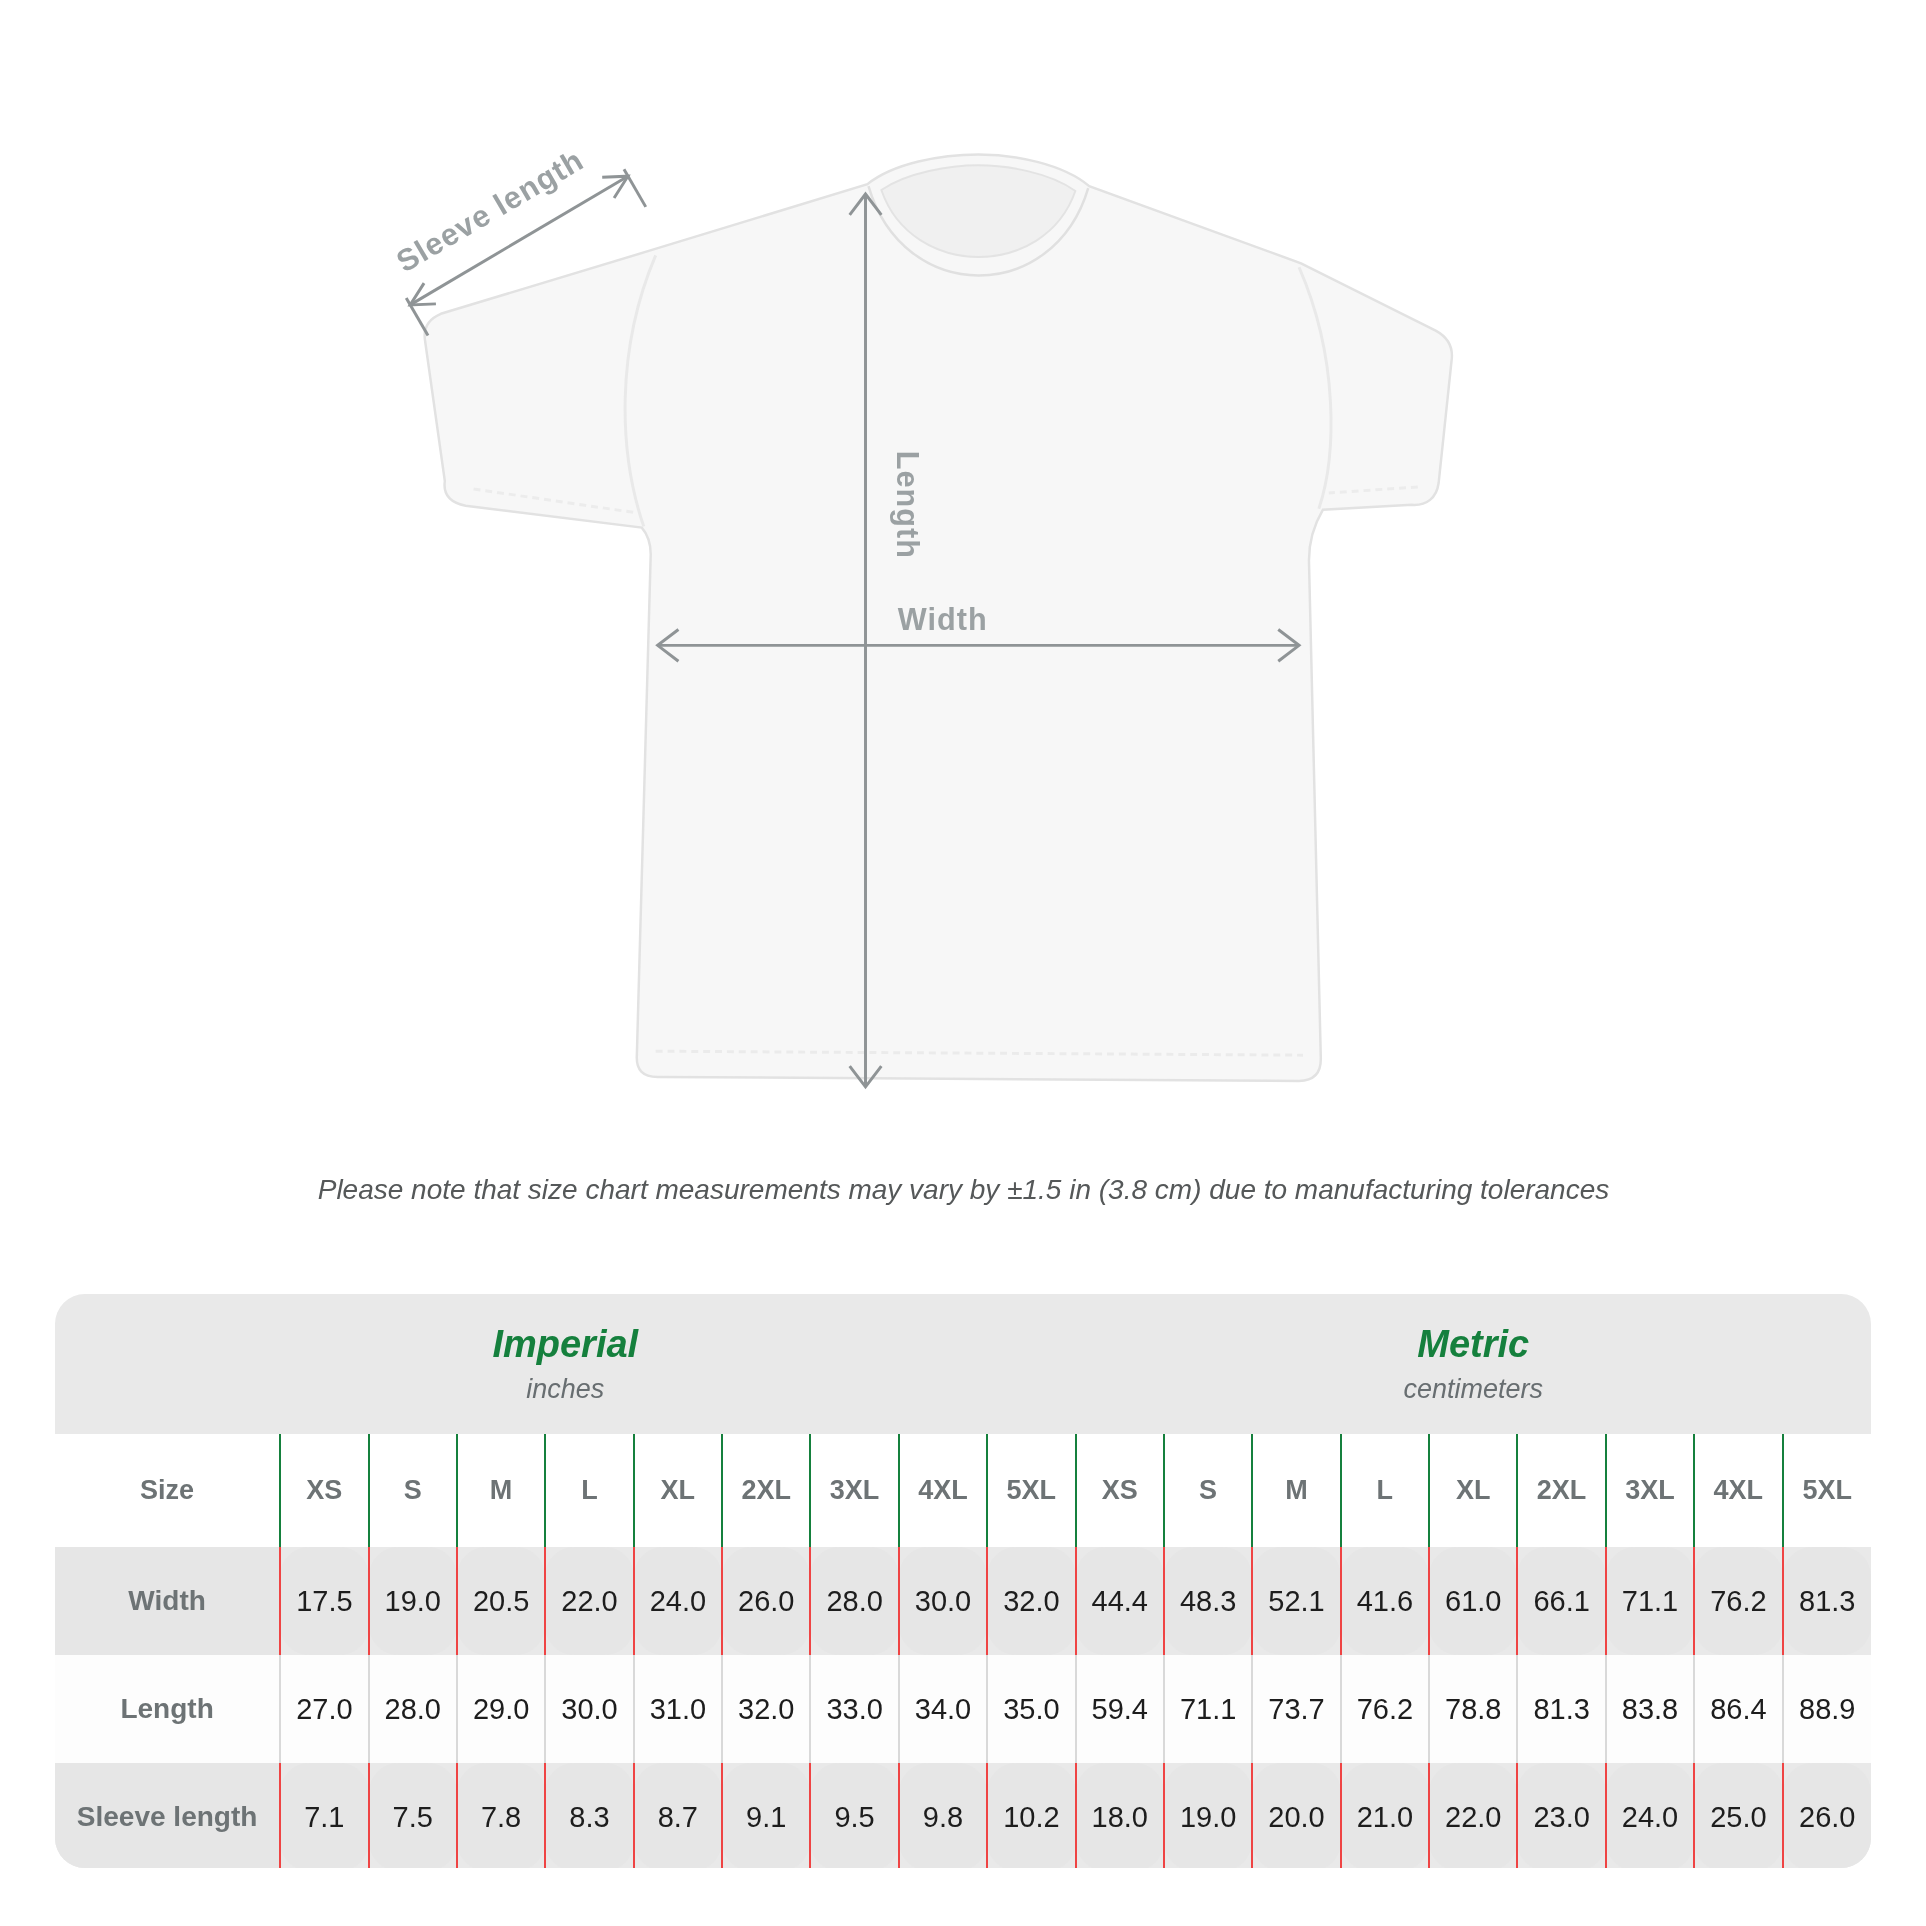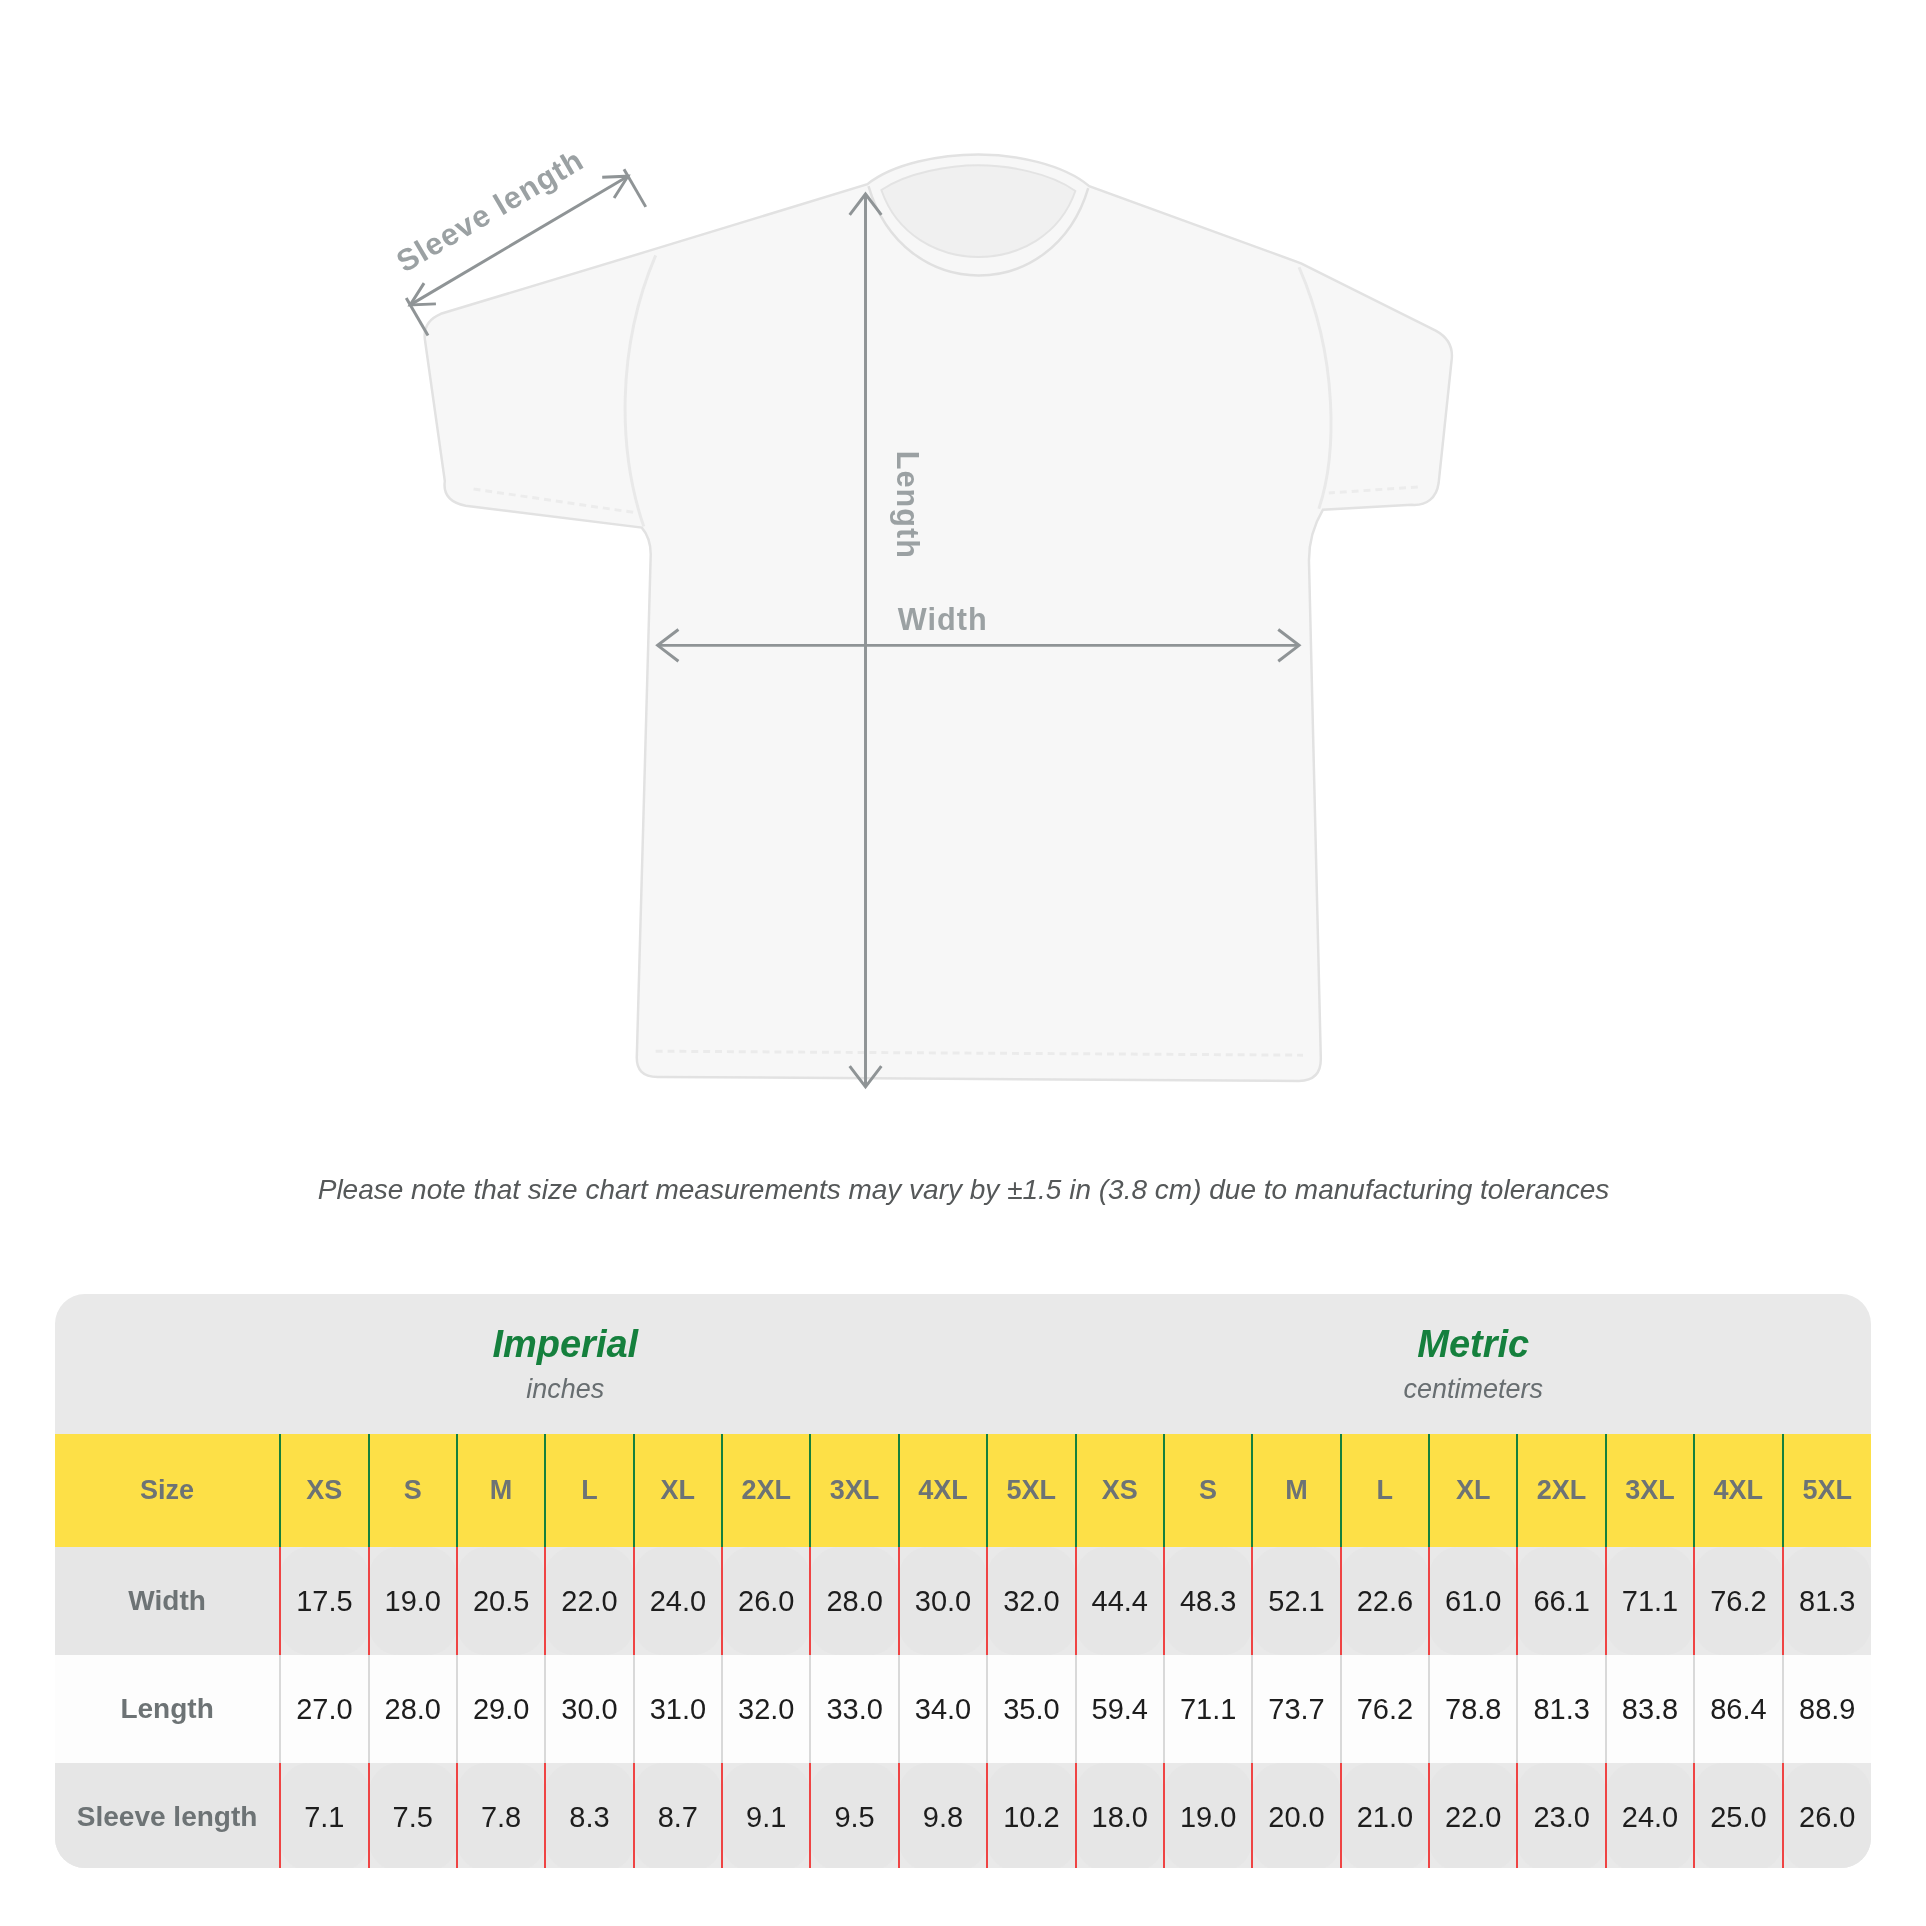--- a/index.html
+++ b/index.html
@@ -16,21 +16,21 @@
   .title-block p{margin:16px 0 0 0;font-size:28px;font-style:italic;color:#555859;}
   
   .panel{
     position:absolute;left:55px;top:1294px;width:1816px;height:574px;
     background:#e9e9e9;border-radius:30px;overflow:hidden;
   }
   table{width:100%;height:100%;border-collapse:collapse;table-layout:fixed;text-align:center;}
   .units-row td{height:138px;vertical-align:middle;}
   .unit-label{font-size:38px;font-weight:bold;font-style:italic;color:#15803d;}
   .unit-sub{font-size:27px;font-style:italic;color:#686e71;margin-top:8px;}
-  .sizes-row{background:#fde047;}
+  .sizes-row{background:#ffffff;}
   .sizes-row th{height:111px;font-size:27px;font-weight:bold;color:#6d7375;}
   .sizes-row th + th{border-left:2px solid #15803d;}
   .data-row th{font-size:28px;font-weight:bold;color:#6d7375;}
   .data-row td{font-size:29px;font-weight:normal;color:#1d1d1d;}
   .data-row{height:108px;}
   .row-white{background:#fdfdfd;}
   .row-white td,.row-white th + td{border-left:2px solid #d9d9d9;margin-top:18px;}
   .row-white td:first-of-type{border-left:2px solid #d9d9d9;}
   .row-gray{background:#e6e6e6;}
   .row-gray td{border-left:2px solid #ef4444;border-radius:29px;}
@@ -152,21 +152,21 @@
             <td>20.5</td>
             <td>22.0</td>
             <td>24.0</td>
             <td>26.0</td>
             <td>28.0</td>
             <td>30.0</td>
             <td>32.0</td>
             <td>44.4</td>
             <td>48.3</td>
             <td>52.1</td>
-            <td>22.6</td>
+            <td>41.6</td>
             <td>61.0</td>
             <td>66.1</td>
             <td>71.1</td>
             <td>76.2</td>
             <td>81.3</td>
           </tr>
         <tr class="data-row row-white" id="row-1">
           <th>Length</th>
         <td>27.0</td>
             <td>28.0</td>

